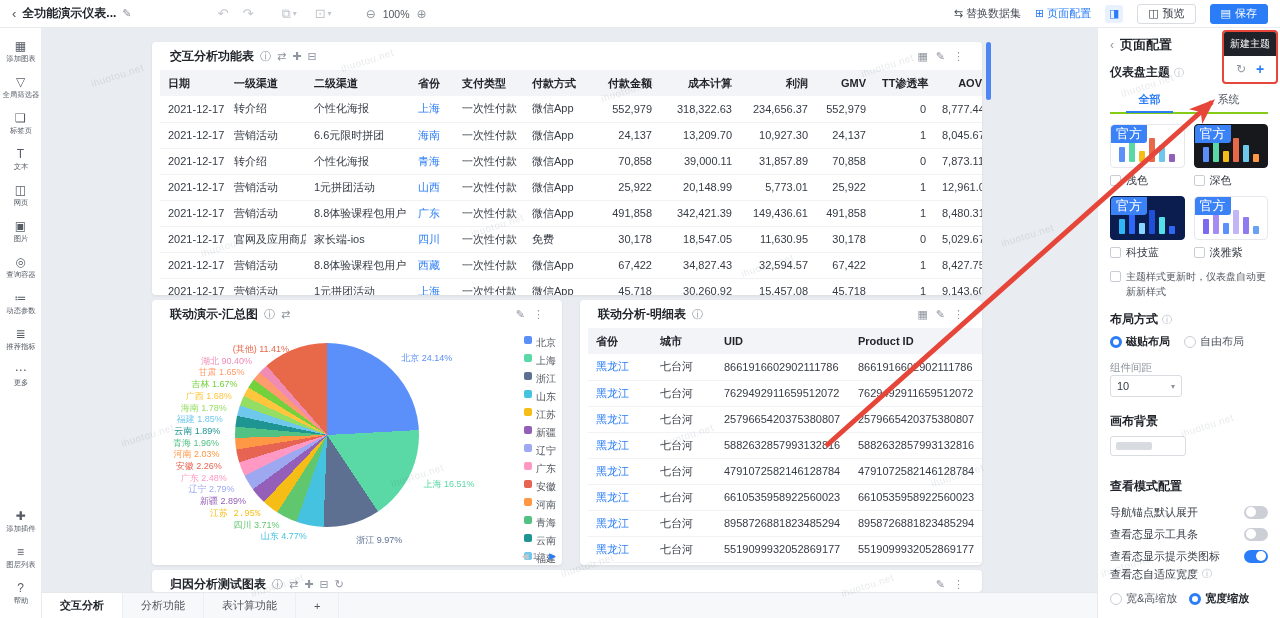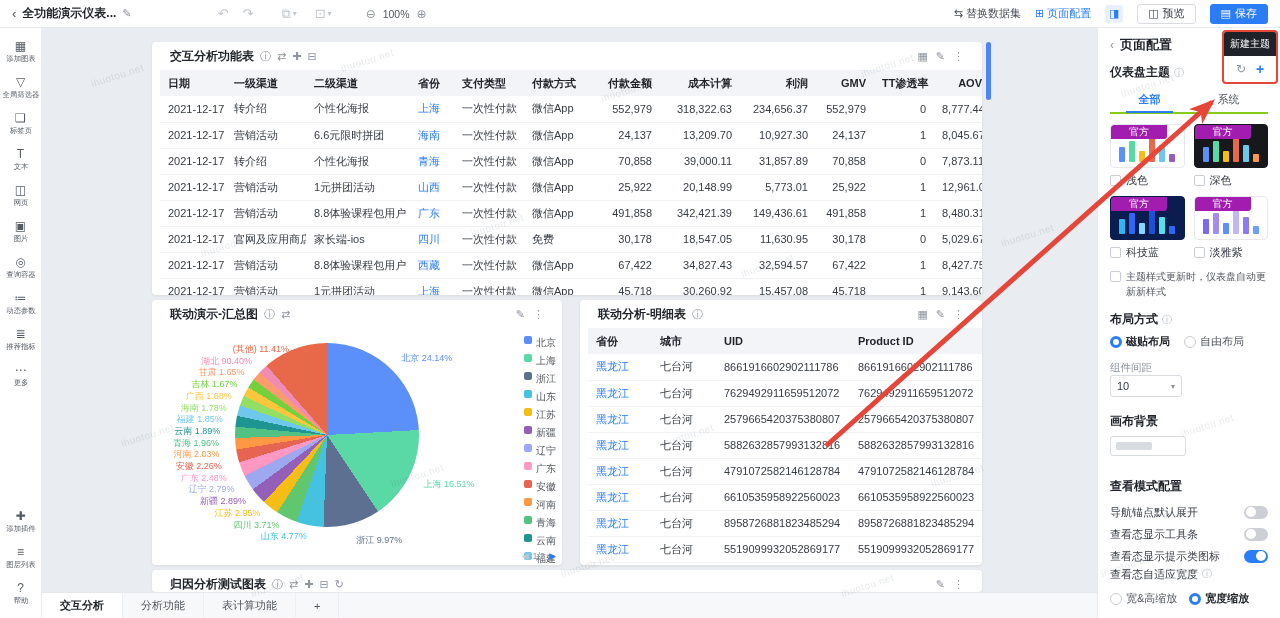--- a/index.html
+++ b/index.html
@@ -81,21 +81,21 @@
 .p-title{font-size:13px;font-weight:700;color:#1f2329}
 .p-sec{display:flex;align-items:center;gap:4px;margin-bottom:6px}
 .p-sec-title{font-size:12px;font-weight:700;color:#1f2329}
 .p-info{color:#b4b9c2;font-size:10px}
 .ptabs{display:flex;border-bottom:2px solid #84cc16;margin-bottom:10px}
 .ptab{flex:1;text-align:center;font-size:11px;color:#51565e;padding:5px 0;cursor:pointer;position:relative}
 .ptab.active{color:#2a7cf7;font-weight:700}
 .ptab.active::after{content:'';position:absolute;left:16px;right:16px;bottom:-1px;height:2px;background:#2a7cf7}
 .theme-grid{display:grid;grid-template-columns:1fr 1fr;column-gap:9px;row-gap:8px;margin-bottom:10px}
 .theme-prev{position:relative;height:44px;border:1px solid #e6e8ee;border-radius:4px;overflow:hidden}
-.badge{position:absolute;top:0;left:0;background:#a21caf;color:#fff;font-size:10px;padding:1px 18px;border-radius:3px 0 3px 0;line-height:1.2;z-index:2}
+.badge{position:absolute;top:0;left:0;background:#3b82f6;color:#fff;font-size:13px;padding:1px 5px;border-radius:3px 0 3px 0;line-height:1.2;z-index:2}
 .tbars{position:absolute;left:8px;right:8px;bottom:5px;top:10px;display:flex;align-items:flex-end;justify-content:space-between}
 .tbar{width:6px;border-radius:1px}
 .theme-check{display:flex;align-items:center;gap:5px;margin-top:5px;cursor:pointer}
 .cb{width:11px;height:11px;border:1px solid #c9ccd4;border-radius:2px;background:#fff;flex:none}
 .theme-name{font-size:11px;color:#363b44}
 .auto-upd{display:flex;gap:5px;margin-bottom:12px}
 .auto-upd .cb{margin-top:1px}
 .auto-txt{font-size:10px;color:#51565e;line-height:1.45}
 .radio-row{display:flex;gap:14px;margin-bottom:12px}
 .radio-opt{display:flex;align-items:center;gap:4px;font-size:11px;color:#51565e;cursor:pointer}
@@ -416,21 +416,21 @@
           <span class="pie-label left" style="left: 79.75px; top: 61.8px; color: rgb(255, 197, 61);">广西 1.68%</span>
           <span class="pie-label left" style="left: 74.79px; top: 73.5px; color: rgb(149, 222, 100);">海南 1.78%</span>
           <span class="pie-label left" style="left: 70.8584px; top: 85.2px; color: rgb(109, 200, 236);">福建 1.85%</span>
           <span class="pie-label left" style="left: 68.2228px; top: 96.9px; color: rgb(30, 148, 147);">云南 1.89%</span>
           <span class="pie-label left" style="left: 67.0476px; top: 108.6px; color: rgb(81, 193, 132);">青海 1.96%</span>
           <span class="pie-label left" style="left: 67.4937px; top: 120.3px; color: rgb(255, 152, 69);">河南 2.03%</span>
           <span class="pie-label left" style="left: 69.8542px; top: 132px; color: rgb(232, 100, 82);">安徽 2.26%</span>
           <span class="pie-label left" style="left: 74.6766px; top: 143.7px; color: rgb(255, 153, 195);">广东 2.48%</span>
           <span class="pie-label left" style="left: 82.6381px; top: 155.4px; color: rgb(157, 168, 240);">辽宁 2.79%</span>
           <span class="pie-label left" style="left: 94.039px; top: 167.1px; color: rgb(148, 95, 185);">新疆 2.89%</span>
-          <span class="pie-label left" style="left: 108.437px; top: 178.8px; color: rgb(246, 189, 22);">江苏 2.95%</span>
+          <span class="pie-label left" style="left: 108.437px; top: 178.8px; color: rgb(246, 189, 22); font-family: Liberation Mono, monospace;">江苏 2.95%</span>
           <span class="pie-label left" style="left: 127.552px; top: 190.5px; color: rgb(97, 199, 110);">四川 3.71%</span>
           <span class="pie-label left" style="left: 154.765px; top: 202.2px; color: rgb(69, 194, 224);">山东 4.77%</span>
         </div>
       <div class="legend" id="legend">
           <div class="lg-item">
             <span class="lg-sq" style="background:#5B8FF9"></span>
             <span class="lg-txt">北京</span>
           </div>
           <div class="lg-item">
             <span class="lg-sq" style="background:#5AD8A6"></span>

